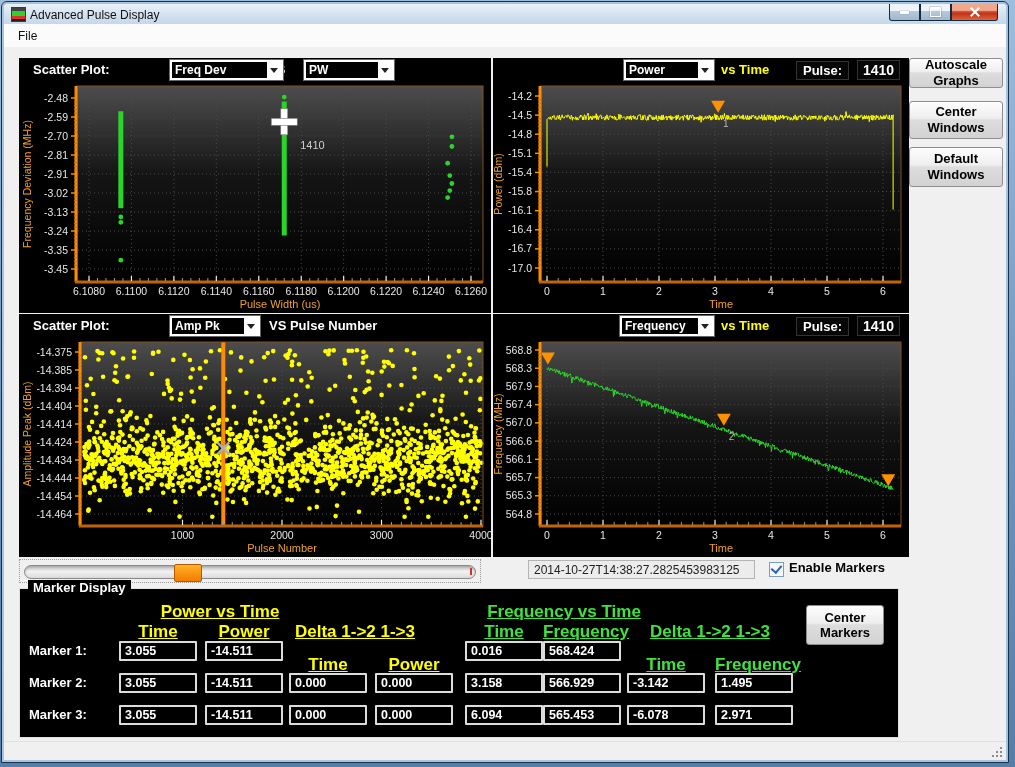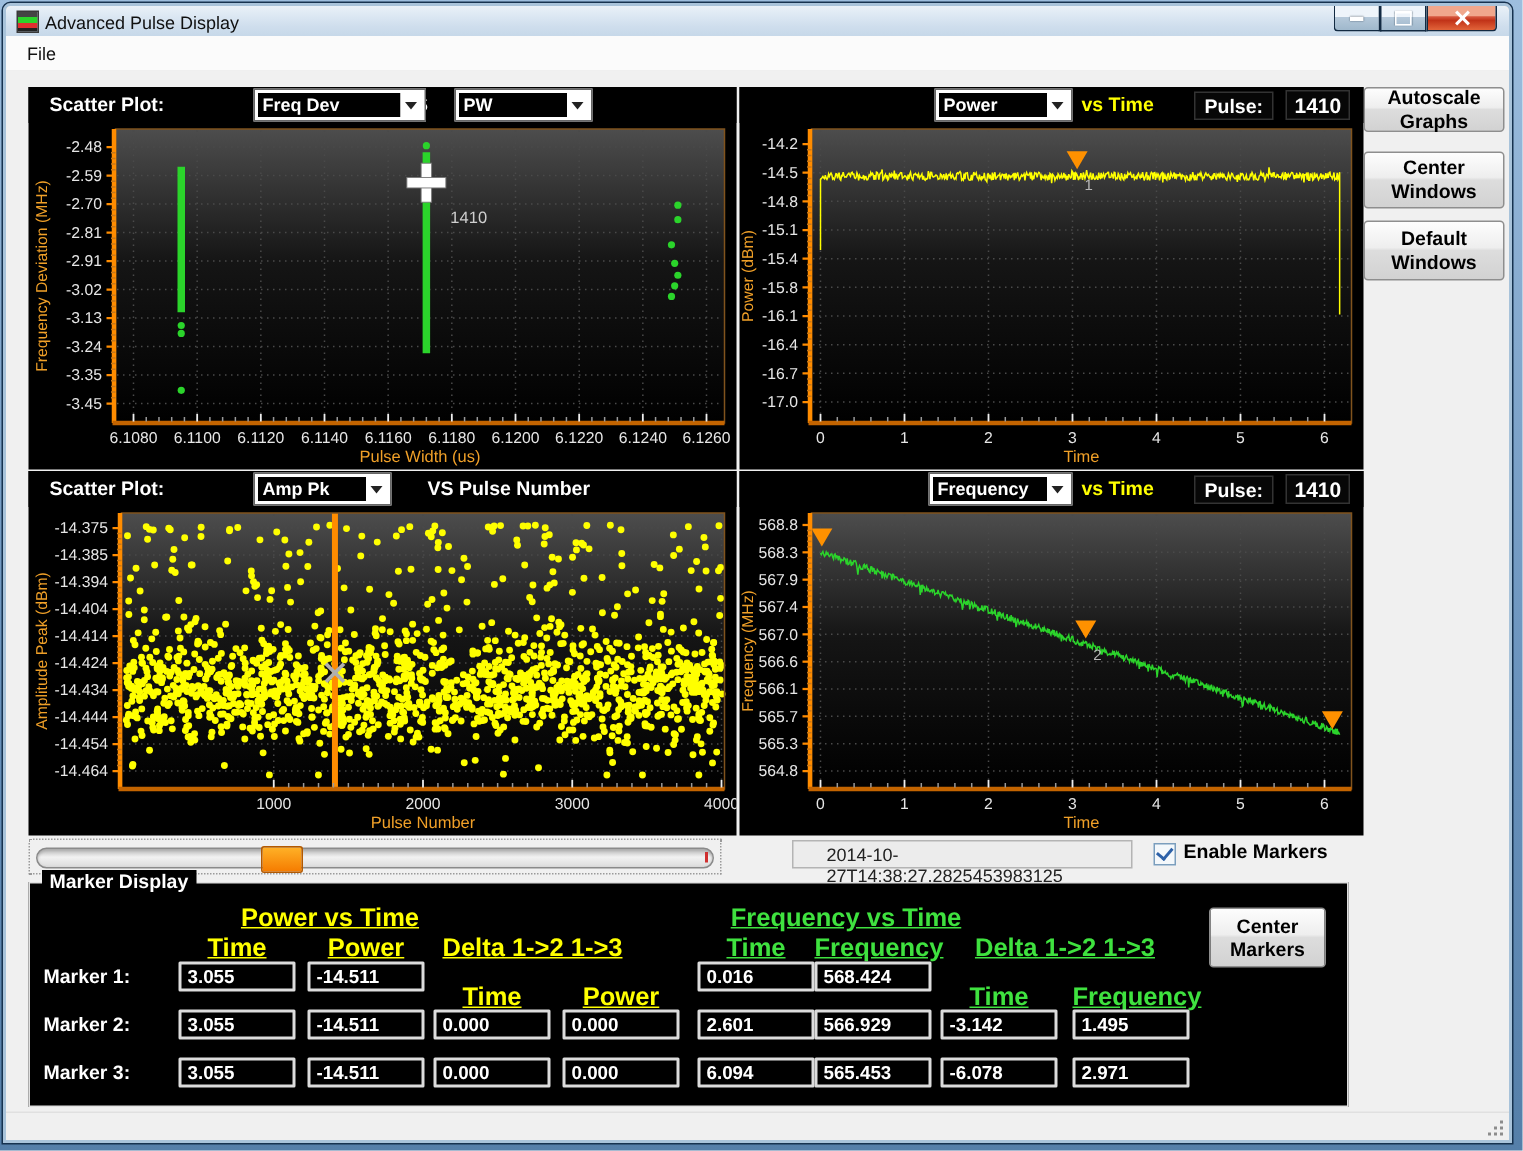--- a/index.html
+++ b/index.html
@@ -49,21 +49,21 @@
         display:flex;flex-direction:column;align-items:center;justify-content:center;
         font-weight:bold;font-size:13px;color:#000;line-height:16px;cursor:default;}
   .slider{position:absolute;left:17px;top:557px;width:462px;height:24px;box-sizing:border-box;
           border:1px dotted #9a9a9a;background:#f0f0f0;}
   .slider-track{position:absolute;left:4px;right:4px;top:5px;height:12px;border-radius:7px;border:1px solid #8a8a8a;
           background:linear-gradient(180deg,#b8b8b8,#f2f2f2 45%,#dcdcdc);box-shadow:inset 0 1px 2px #aaa;}
   .slider-thumb{position:absolute;top:4px;width:26px;height:16px;border:1px solid #b35900;border-radius:2px;
           background:linear-gradient(180deg,#ffb127,#f57c00);}
   .slider-endmark{position:absolute;right:8px;top:8px;width:2px;height:7px;background:#d03030;}
   .timestamp{position:absolute;left:526px;top:558px;width:227px;height:19px;box-sizing:border-box;
-          background:#ececec;border:1px solid #b4b4b4;font-size:12px;color:#222;padding:2px 22px;}
+          background:#ececec;border:1px solid #b4b4b4;font-size:12px;color:#222;padding:2px 5px;}
   .checkbox{position:absolute;left:767px;top:560px;width:13px;height:13px;background:#f4f8fb;
           border:1px solid #7b9ebd;}
   .checkbox.checked::after{content:"";position:absolute;left:3px;top:0;width:5px;height:8px;
           border:solid #2d61a8;border-width:0 2px 2px 0;transform:rotate(40deg);}
   .cklabel{position:absolute;left:787px;top:558px;font-weight:bold;font-size:13px;color:#000000;}
 
   .mpanel{position:absolute;left:17px;top:586px;width:880px;height:150px;background:#000;
           border:1px solid #e0e0e0;box-sizing:border-box;}
   .mpanel-title{position:absolute;left:8px;top:-9px;background:#000;color:#fff;font-weight:bold;
           font-size:13px;padding:0 5px;}
@@ -425,21 +425,21 @@
       </svg>
   </div>
 
   <div class="panel" style="left:17px;top:312px;width:472px;height:243px;">
     <div class="phead">
       <span class="hlabel" style="left:14px;">Scatter Plot:</span>
       <div class="dd" style="left:150px;width:92px;">
         <span class="dd-text">Amp Pk</span>
         <span class="dd-arrow"></span>
       </div>
-      <span class="hlabel" style="left:250px;margin-left:16px;">VS  Pulse Number</span>
+      <span class="hlabel" style="left:250px;">VS  Pulse Number</span>
     </div>
     <svg id="chart-c2" width="472" height="219" viewBox="0 0 472 219">
         <defs>
           <linearGradient id="chart-c2-g" x1="0" y1="0" x2="0" y2="1">
             <stop offset="0%" stop-color="#4d4d4d"></stop>
             <stop offset="45%" stop-color="#151515"></stop>
             <stop offset="100%" stop-color="#000"></stop>
           </linearGradient>
         </defs>
         <rect x="62" y="4" width="402" height="184" fill="url(#chart-c2-g)"></rect>
@@ -2345,21 +2345,21 @@
   <div class="mlabel" style="top: 54px;">Marker 1:</div>
       <div class="mbox" style="left: 99px; top: 52px;">3.055</div>
       <div class="mbox" style="left: 185px; top: 52px;">-14.511</div>
       <div class="mbox" style="left: 445px; top: 52px;">0.016</div>
       <div class="mbox" style="left: 523px; top: 52px;">568.424</div>
       <div class="mlabel" style="top: 86px;">Marker 2:</div>
       <div class="mbox" style="left: 99px; top: 84px;">3.055</div>
       <div class="mbox" style="left: 185px; top: 84px;">-14.511</div>
       <div class="mbox" style="left: 269px; top: 84px;">0.000</div>
       <div class="mbox" style="left: 355px; top: 84px;">0.000</div>
-      <div class="mbox" style="left: 445px; top: 84px;">2.601</div>
+      <div class="mbox" style="left: 445px; top: 84px;">3.158</div>
       <div class="mbox" style="left: 523px; top: 84px;">566.929</div>
       <div class="mbox" style="left: 607px; top: 84px;">-3.142</div>
       <div class="mbox" style="left: 695px; top: 84px;">1.495</div>
       <div class="mlabel" style="top: 118px;">Marker 3:</div>
       <div class="mbox" style="left: 99px; top: 116px;">3.055</div>
       <div class="mbox" style="left: 185px; top: 116px;">-14.511</div>
       <div class="mbox" style="left: 269px; top: 116px;">0.000</div>
       <div class="mbox" style="left: 355px; top: 116px;">0.000</div>
       <div class="mbox" style="left: 445px; top: 116px;">6.094</div>
       <div class="mbox" style="left: 523px; top: 116px;">565.453</div>

